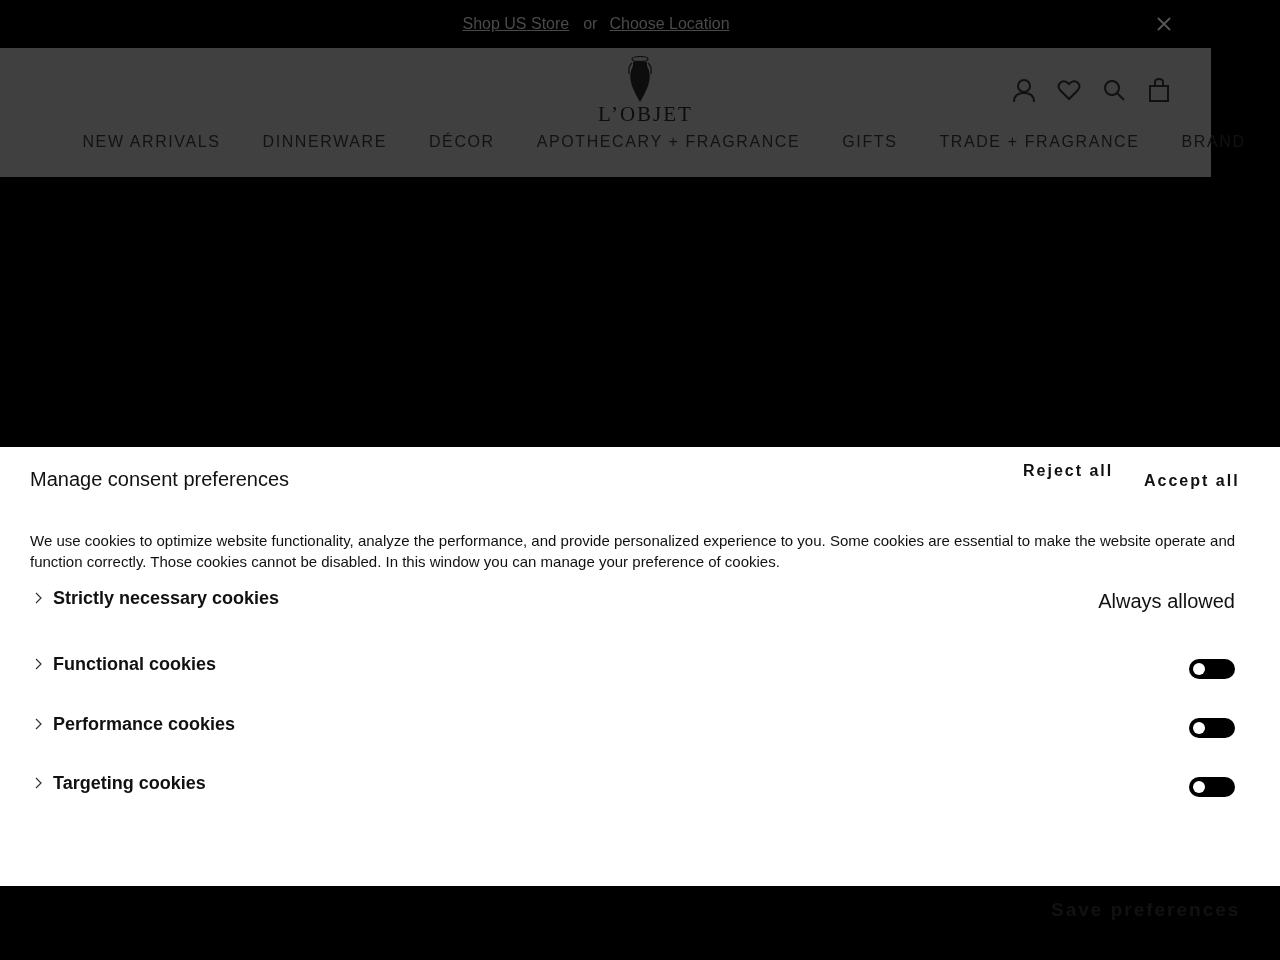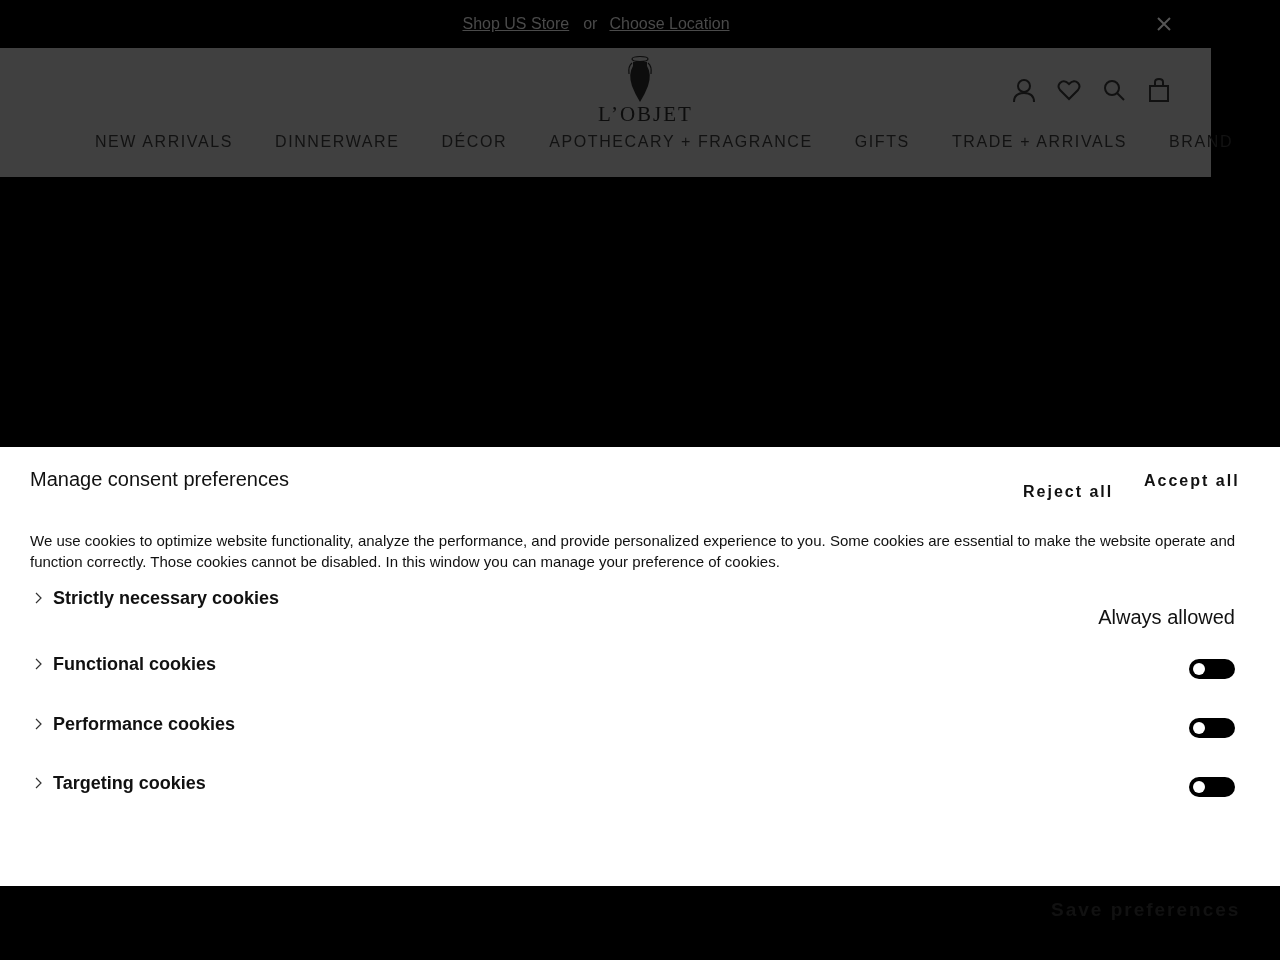--- a/index.html
+++ b/index.html
@@ -39,29 +39,29 @@
 
   .hero { position: absolute; left: 0; top: 177px; width: 1280px; height: 270px; background: #000; }
 
   .consent {
     position: absolute; left: 0; top: 447px; width: 1280px; height: 439px; background: #fff; color: #000;
   }
   .consent .title { position: absolute; left: 30px; top: 21px; font-size: 20px; color: #111; }
   .consent .btn {
     position: absolute; font-size: 16px; font-weight: bold; letter-spacing: 2px; cursor: pointer; color: #111;
   }
-  .reject { left: 1023px; top: 36px; }
+  .reject { left: 1023px; top: 15px; }
   .accept { left: 1144px; top: 25px; }
   .desc {
     position: absolute; left: 30px; top: 83px; width: 1215px; font-size: 15px; line-height: 21px; color: #111;
   }
   .row { position: absolute; left: 30px; width: 1205px; height: 30px; }
   .row .chev { position: absolute; left: 4px; top: 6px; width: 10px; height: 14px; cursor: pointer; }
   .row .label { position: absolute; left: 23px; top: 3px; font-size: 18px; font-weight: bold; color: #111; cursor: pointer; }
-  .row .always { position: absolute; right: 0; top: 5px; font-size: 20px; color: #111; margin-top: 16px; }
+  .row .always { position: absolute; right: 0; top: 5px; font-size: 20px; color: #111; }
   .toggle {
     position: absolute; right: 0; top: 8px; width: 46px; height: 20px; background: #000; border-radius: 10px; cursor: pointer;
   }
   .toggle::after {
     content: ""; position: absolute; left: 4px; top: 4px; width: 12px; height: 12px; border-radius: 50%; background: #fff;
   }
   .save { left: 1051px; top: 452px; font-size: 19px !important; }
 </style>
 </head>
 <body>
@@ -112,21 +112,21 @@
         </svg>
     </span>
   </div>
 
   <div class="nav">
     <span>NEW ARRIVALS</span>
     <span>DINNERWARE</span>
     <span>DÉCOR</span>
     <span>APOTHECARY + FRAGRANCE</span>
     <span>GIFTS</span>
-    <span>TRADE + ARRIVALS</span>
+    <span>TRADE + FRAGRANCE</span>
     <span>BRAND</span>
   </div>
 </div>
 
 <div class="hero"></div>
 
 <div class="consent">
   <div class="title">Manage consent preferences</div>
   <div class="btn reject">Reject all</div>
   <div class="btn accept">Accept all</div>

